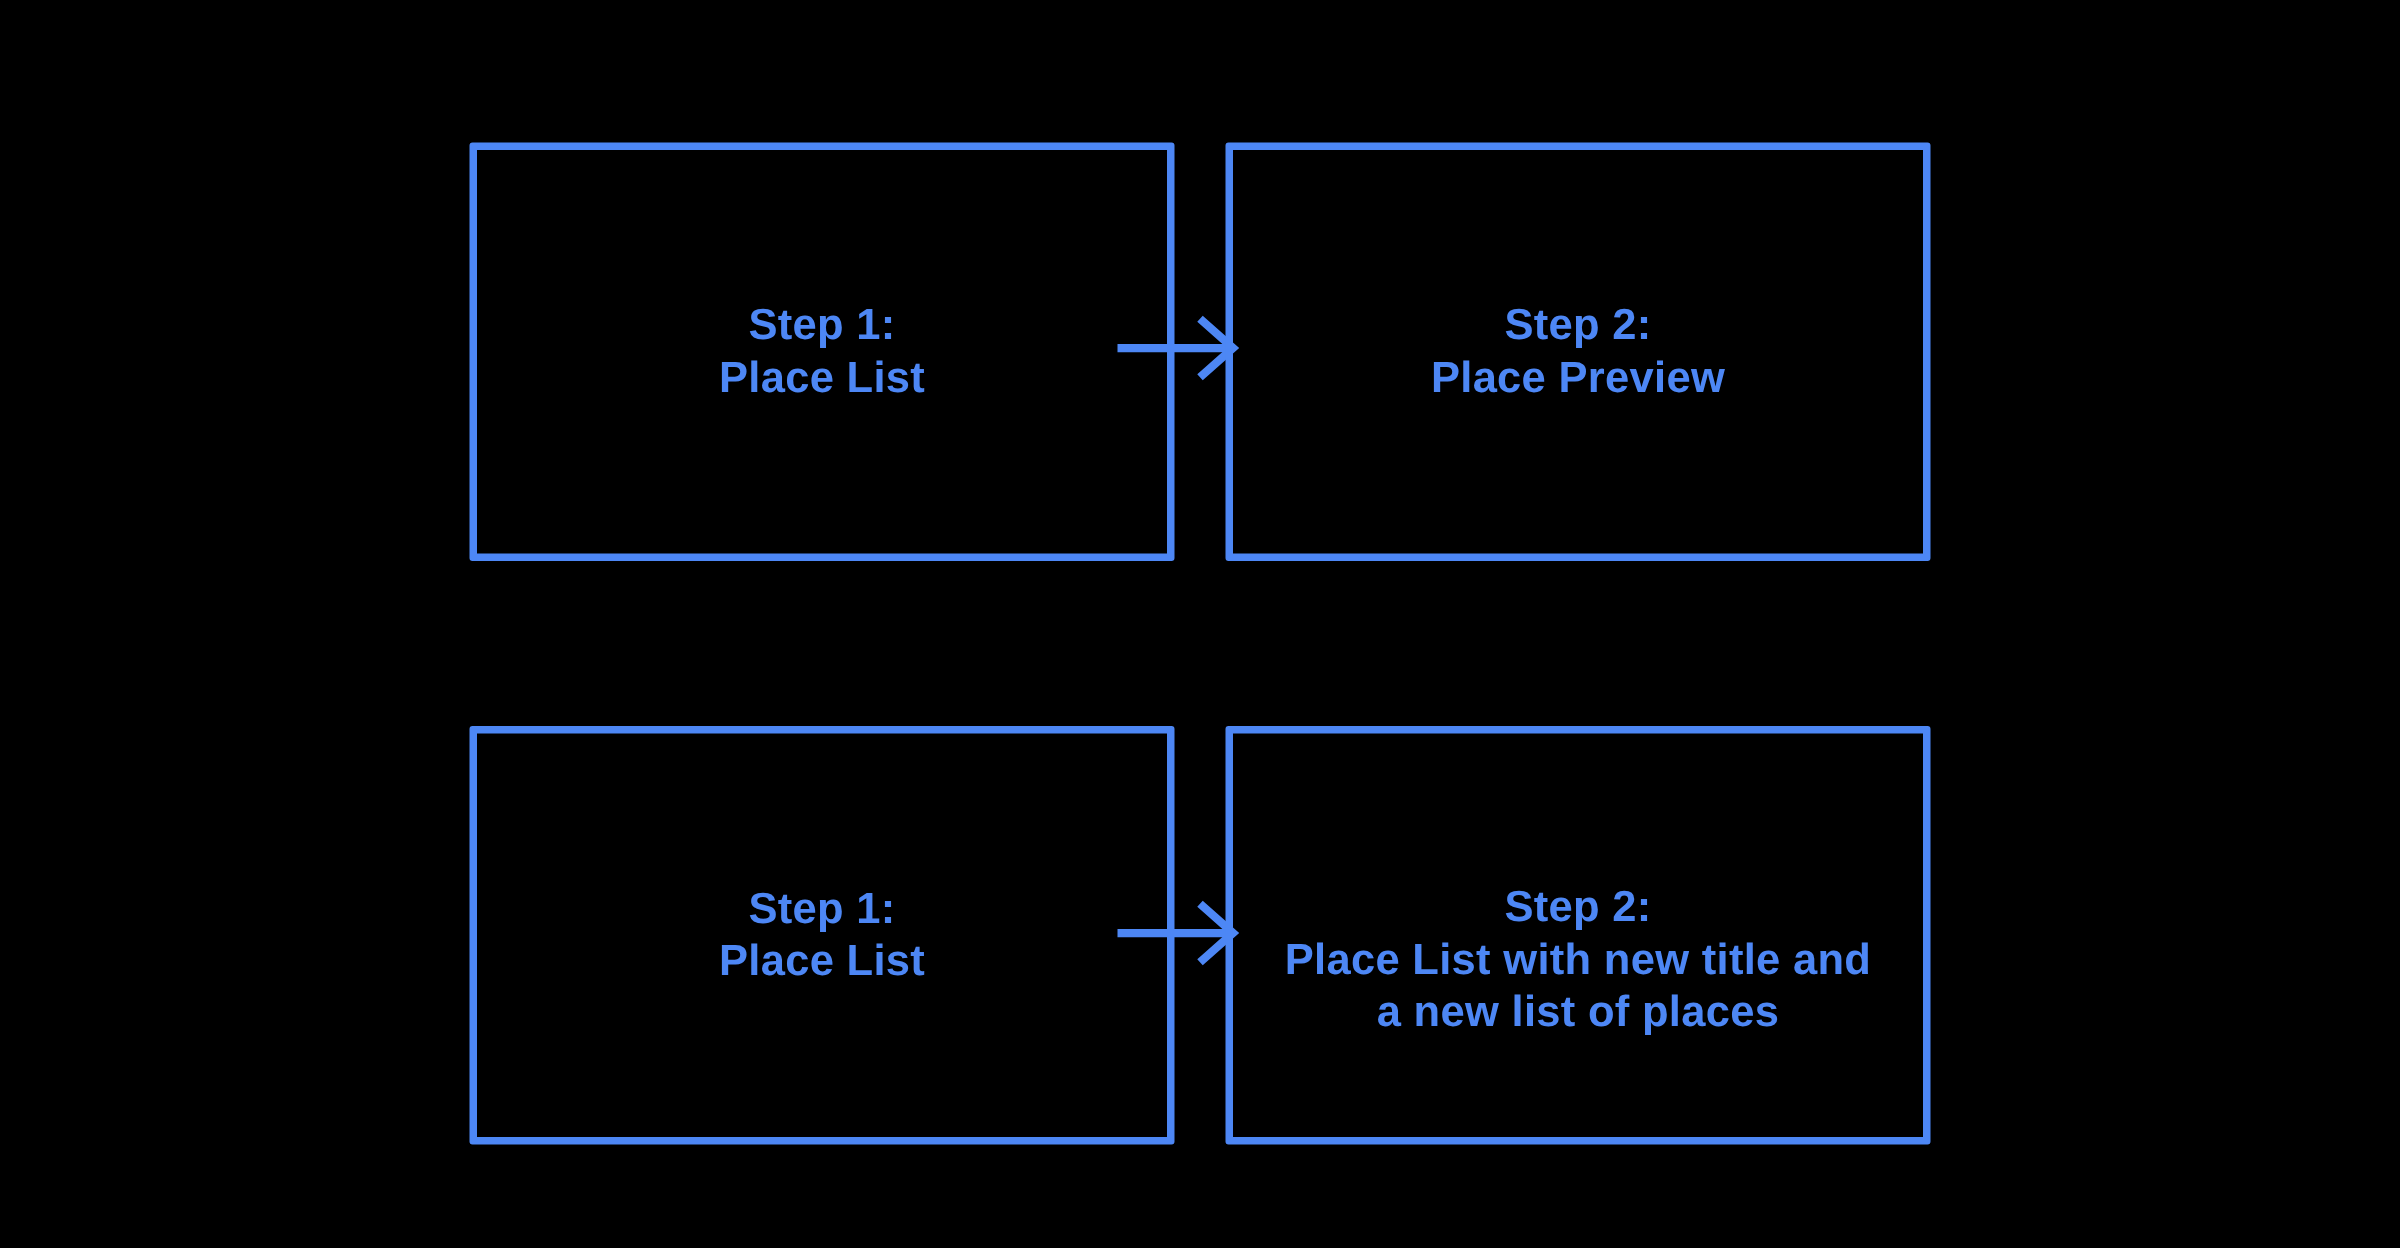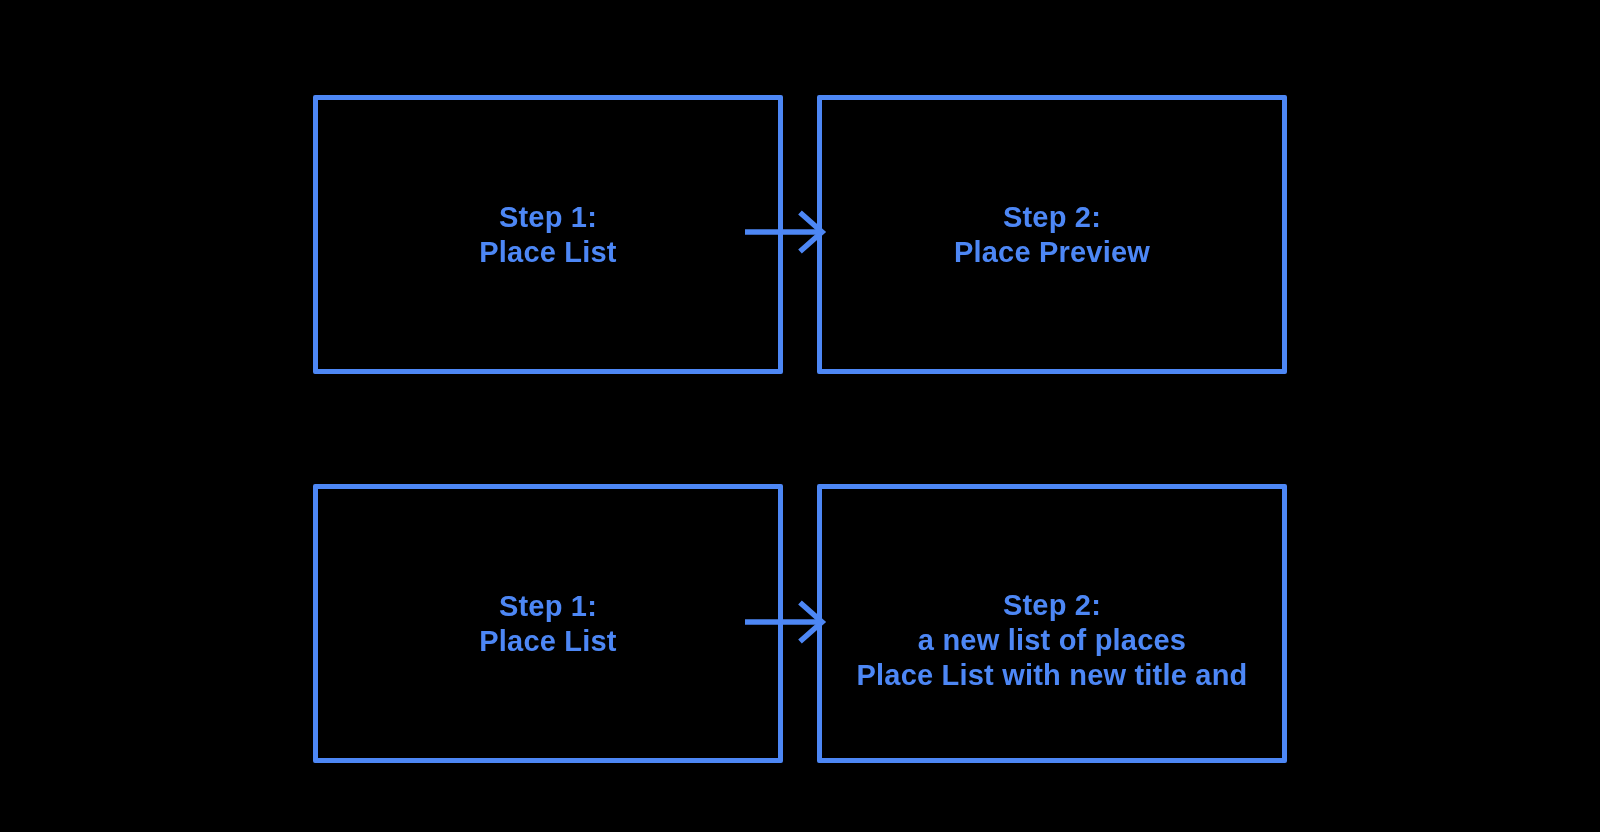--- a/index.html
+++ b/index.html
@@ -98,18 +98,18 @@
   </div>
 
   <svg class="flow-arrow arrow-row2" viewBox="0 0 90 52" aria-hidden="true">
     <line x1="5" y1="26" x2="82" y2="26"></line>
     <polyline points="60,6.5 82,26 60,45.5"></polyline>
   </svg>
 
   <div class="step-box box-row2-target">
     <div class="box-label">
       <div>Step 2:</div>
+      <div>Place List with new title and</div>
       <div>a new list of places</div>
-      <div>Place List with new title and</div>
     </div>
   </div>
 
 </div>
 
 </body></html>

